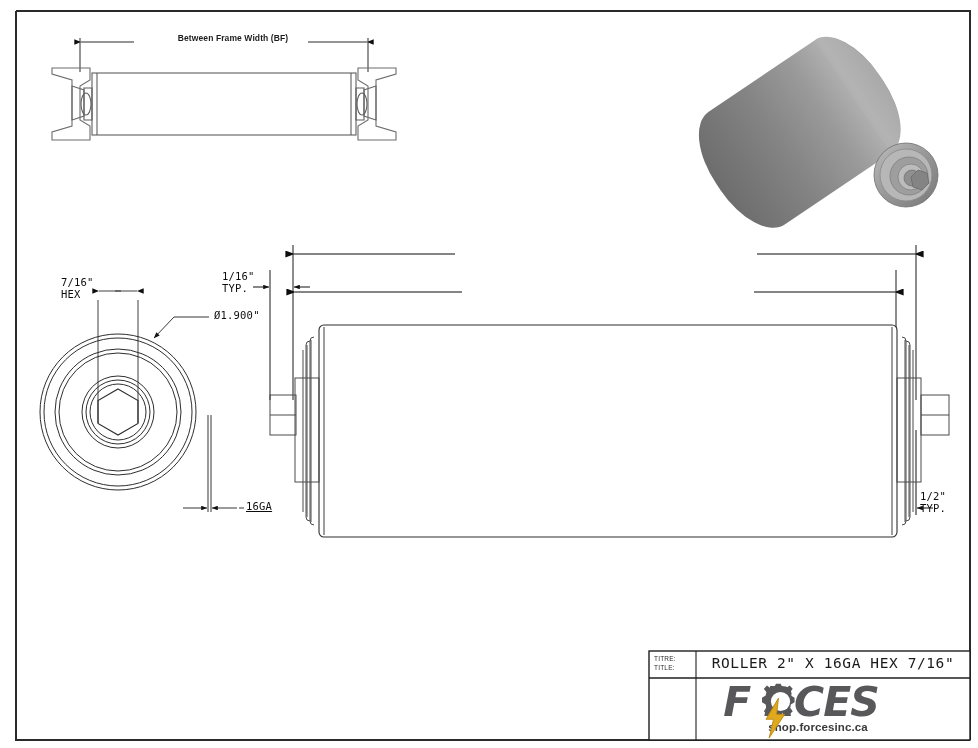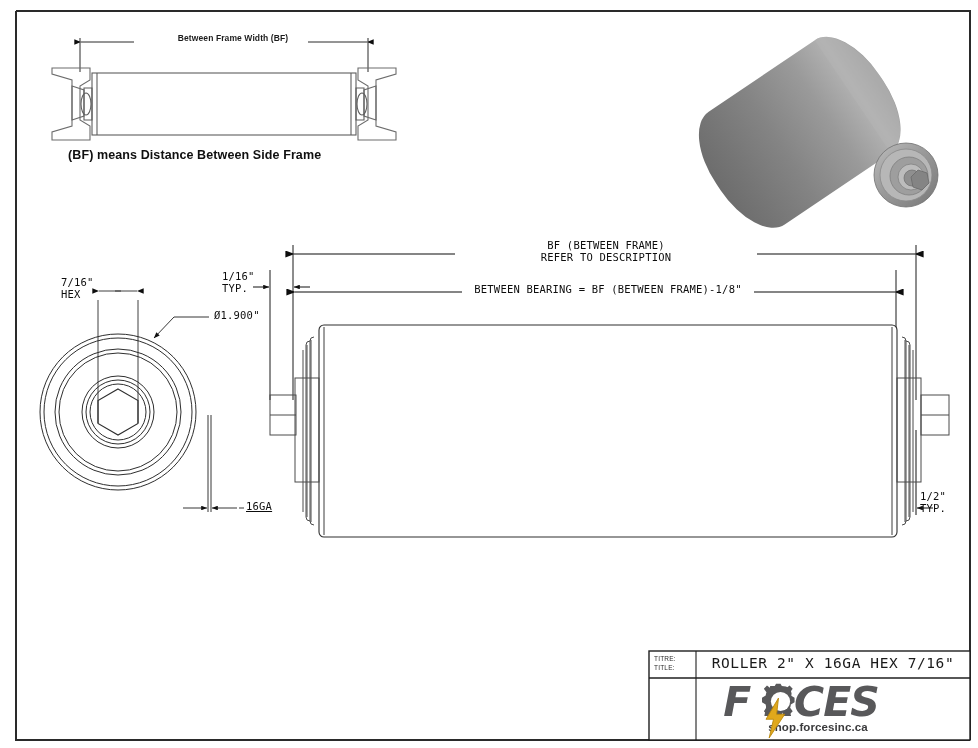--- a/index.html
+++ b/index.html
@@ -337,28 +337,22 @@
 
     <g>
       <rect x="641" y="651" width="321" height="89" fill="#ffffff" stroke="#1f1f1f" stroke-width="1.4"></rect>
       <line x1="641" y1="678" x2="962" y2="678" stroke="#1f1f1f" stroke-width="1.4"></line>
       <line x1="688" y1="651" x2="688" y2="740" stroke="#1f1f1f" stroke-width="1.1"></line>
     </g>
   </svg>
 
   <div id="txt-bfwidth">Between Frame Width (BF)</div>
 
-  <div id="txt-bfmeans">(BF) means Distance Between Side Frame</div>
-
-  <div class="dimtext two-line ctr" id="txt-bf">
-    <div>BF (BETWEEN FRAME)</div>
-    <div>REFER TO DESCRIPTION</div>
-  </div>
-
-  <div class="dimtext ctr" id="txt-bearing">BETWEEN BEARING = BF (BETWEEN FRAME)-1/8"</div>
+
+
 
   <div class="dimtext two-line" id="txt-hex">
     <div>7/16"</div>
     <div>HEX</div>
   </div>
 
   <div class="dimtext two-line" id="txt-typ116">
     <div>1/16"</div>
     <div>TYP.</div>
   </div>

